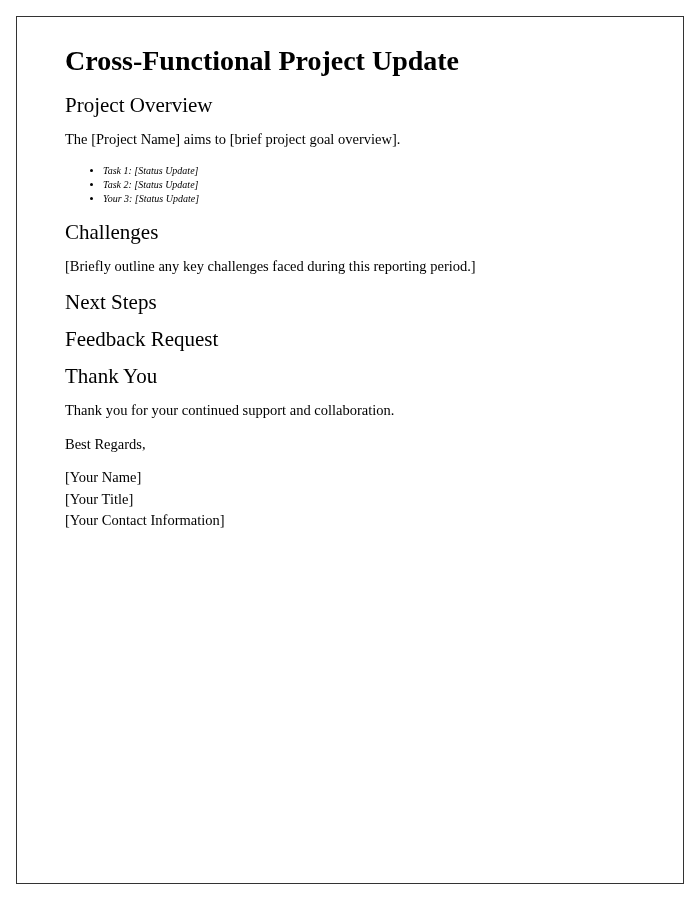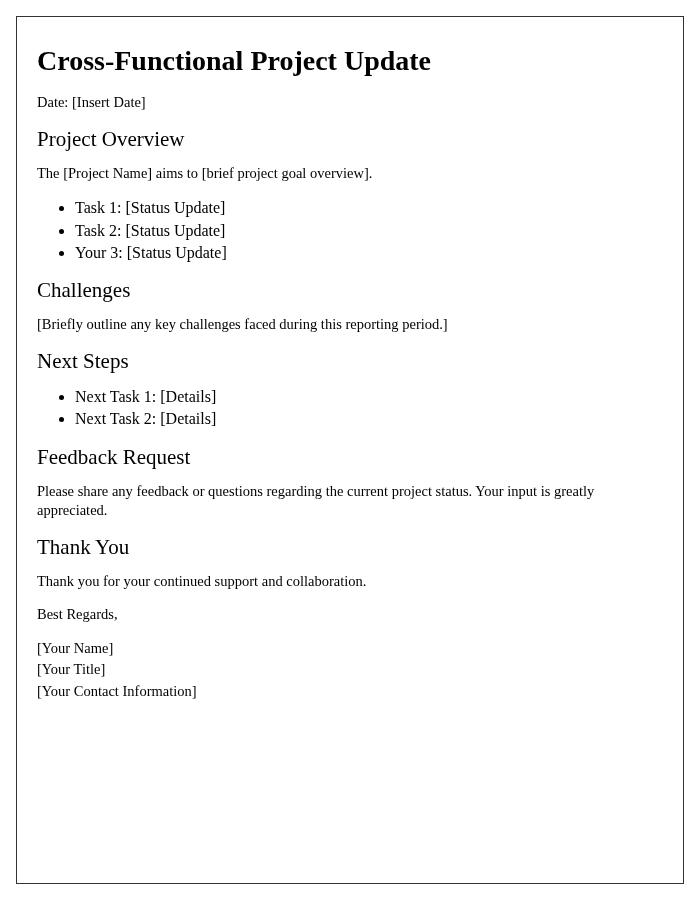--- a/index.html
+++ b/index.html
@@ -9,21 +9,21 @@
     }
     body {
       font-family: "Times New Roman", Times, serif;
       background: #fff;
       width: 700px;
       height: 900px;
       padding: 16px;
     }
     .page {
       border: 1px solid #333;
-      padding: 28px 20px;
+      padding: 28px 48px;
       height: 100%;
       overflow: hidden;
     }
     h1 {
       font-size: 28px;
       font-weight: bold;
       margin-bottom: 16px;
     }
     h2 {
       font-size: 21px;
@@ -37,53 +37,48 @@
       line-height: 1.35;
     }
     p.tight {
       margin-bottom: 2px;
     }
     ul {
       margin-left: 38px;
       margin-bottom: 14px;
     }
     li {
-      font-size: 16px;
+      font-size: 10px;
       line-height: 1.4;
+      font-style: italic;
     }
   </style>
 </head>
 <body>
 
 <div class="page">
 
   <h1>Cross-Functional Project Update</h1>
 
-  <p>Date: [Insert Date]</p>
 
   <h2>Project Overview</h2>
   <p>The [Project Name] aims to [brief project goal overview].</p>
 
   <ul>
     <li>Task 1: [Status Update]</li>
     <li>Task 2: [Status Update]</li>
     <li>Your 3: [Status Update]</li>
   </ul>
 
   <h2>Challenges</h2>
   <p>[Briefly outline any key challenges faced during this reporting period.]</p>
 
   <h2>Next Steps</h2>
-  <ul>
-    <li>Next Task 1: [Details]</li>
-    <li>Next Task 2: [Details]</li>
-  </ul>
 
   <h2>Feedback Request</h2>
-  <p>Please share any feedback or questions regarding the current project status. Your input is greatly appreciated.</p>
 
   <h2>Thank You</h2>
   <p>Thank you for your continued support and collaboration.</p>
   <p>Best Regards,</p>
 
   <p class="tight">[Your Name]</p>
   <p class="tight">[Your Title]</p>
   <p class="tight">[Your Contact Information]</p>
 
 </div>

